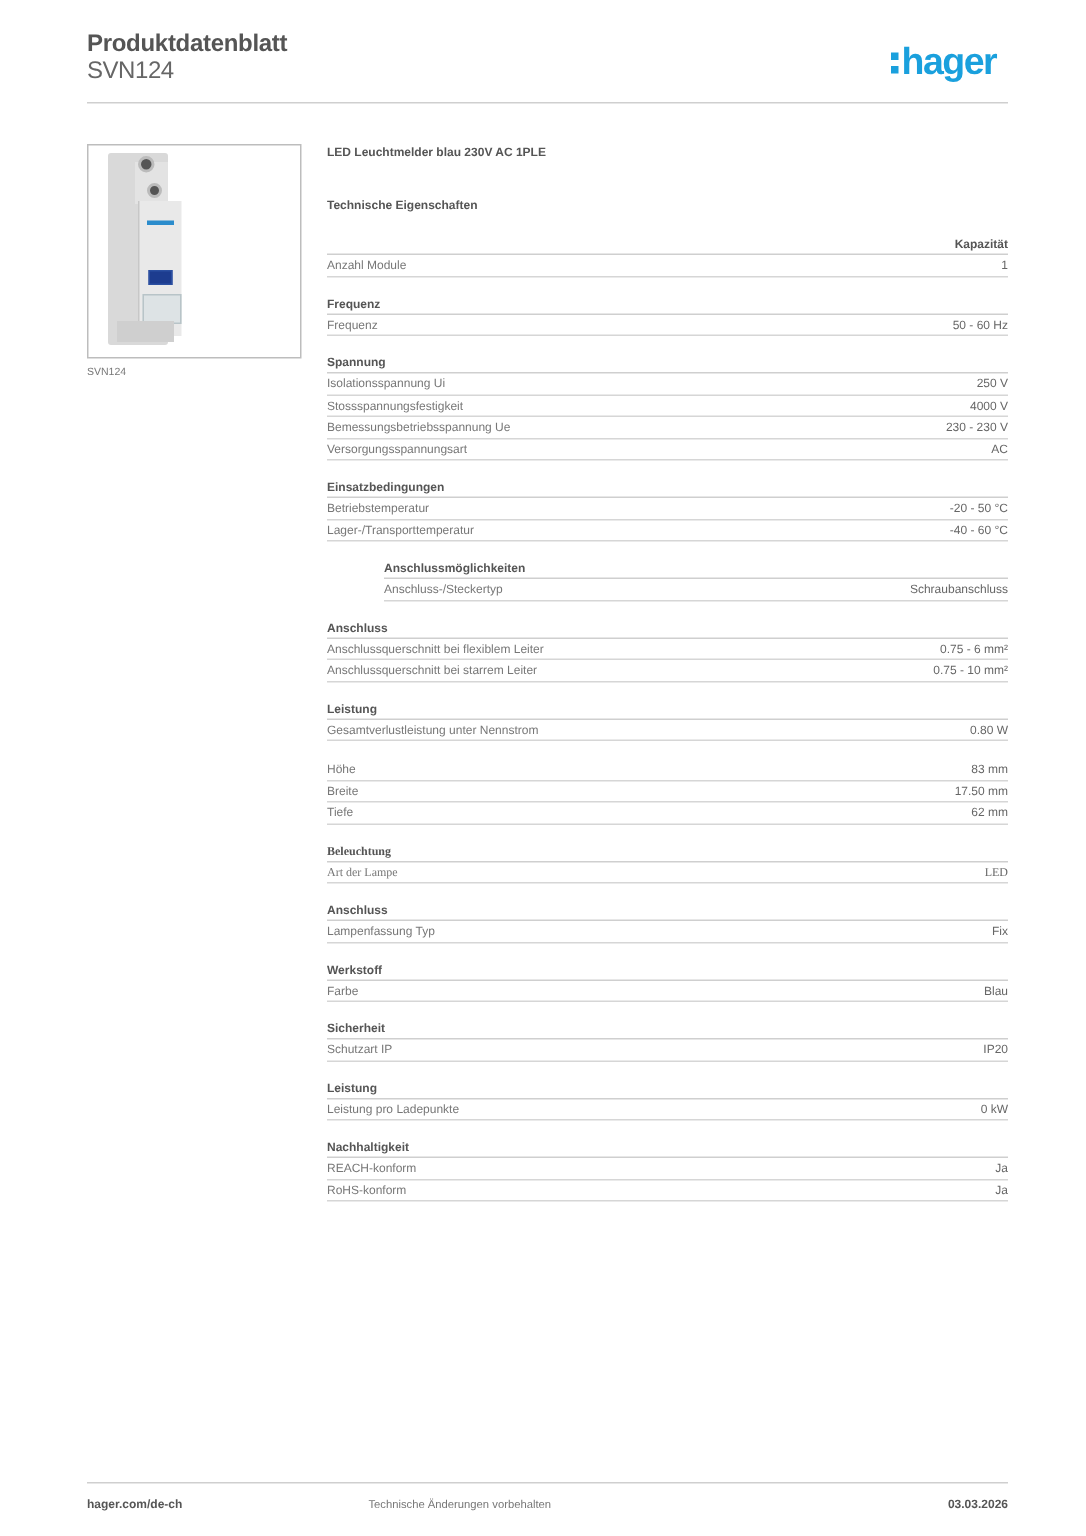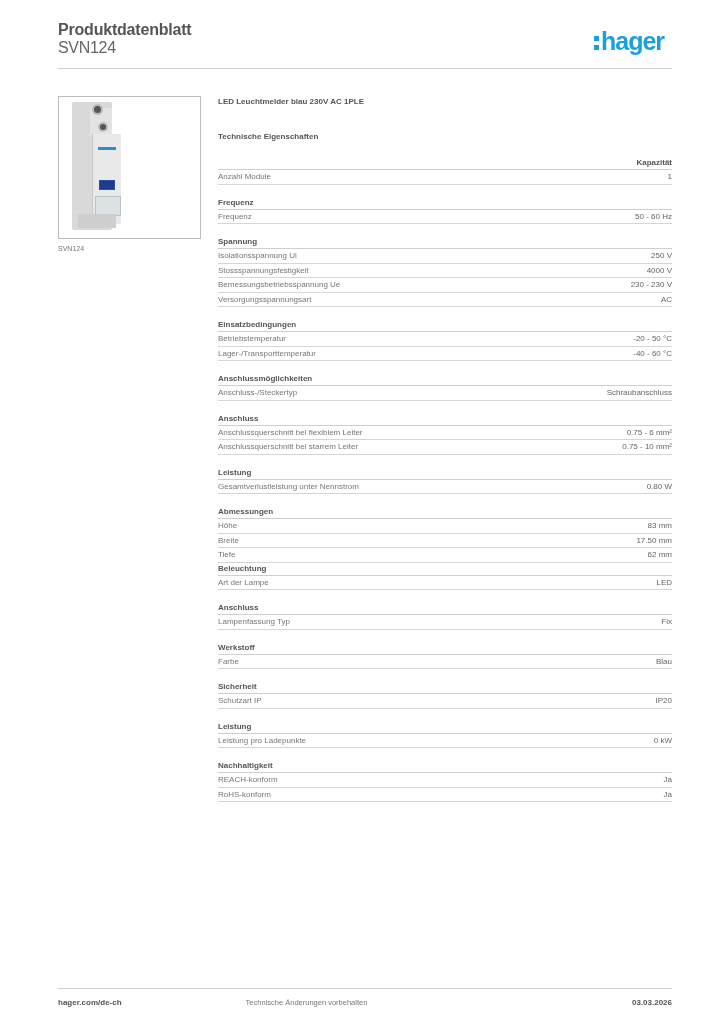--- a/index.html
+++ b/index.html
@@ -105,21 +105,21 @@
         <div class="sec-title">Einsatzbedingungen</div>
         <div class="row">
           <span>Betriebstemperatur</span>
           <span class="v">-20 - 50 °C</span>
         </div>
         <div class="row">
           <span>Lager-/Transporttemperatur</span>
           <span class="v">-40 - 60 °C</span>
         </div>
       </div>
-      <div class="section" style="margin-top: 12px;">
+      <div class="section" style="margin-top: 12px; margin-left: 38px;">
         <div class="sec-title">Anschlussmöglichkeiten</div>
         <div class="row">
           <span>Anschluss-/Steckertyp</span>
           <span class="v">Schraubanschluss</span>
         </div>
       </div>
       <div class="section" style="margin-top: 12px;">
         <div class="sec-title">Anschluss</div>
         <div class="row">
           <span>Anschlussquerschnitt bei flexiblem Leiter</span>
@@ -131,35 +131,34 @@
         </div>
       </div>
       <div class="section" style="margin-top: 12px;">
         <div class="sec-title">Leistung</div>
         <div class="row">
           <span>Gesamtverlustleistung unter Nennstrom</span>
           <span class="v">0.80 W</span>
         </div>
       </div>
       <div class="section" style="margin-top: 12px;">
-        <div class="sec-title">Abmessungen</div>
         <div class="row">
           <span>Höhe</span>
           <span class="v">83 mm</span>
         </div>
         <div class="row">
           <span>Breite</span>
           <span class="v">17.50 mm</span>
         </div>
         <div class="row">
           <span>Tiefe</span>
           <span class="v">62 mm</span>
         </div>
       </div>
-      <div class="section" style="margin-top: 0;">
+      <div class="section" style="margin-top: 12px; font-family: Liberation Serif, serif;">
         <div class="sec-title">Beleuchtung</div>
         <div class="row">
           <span>Art der Lampe</span>
           <span class="v">LED</span>
         </div>
       </div>
       <div class="section" style="margin-top: 12px;">
         <div class="sec-title">Anschluss</div>
         <div class="row">
           <span>Lampenfassung Typ</span>

